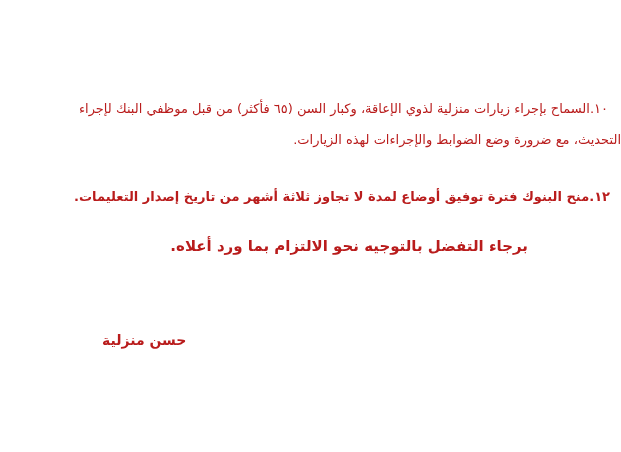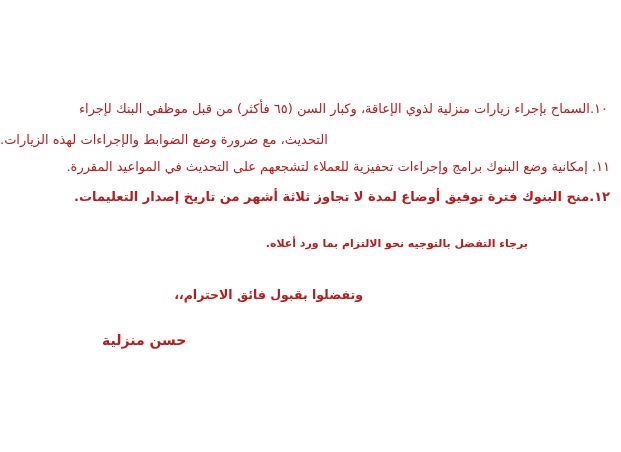--- a/index.html
+++ b/index.html
@@ -18,27 +18,27 @@
   }
   .doc-line {
     position: absolute;
     direction: rtl;
     white-space: nowrap;
     font-size: 13px;
     line-height: 1.4;
     letter-spacing: 0.1px;
   }
   .item-line-1 { top: 100px; right: 13px; }
-  .item-line-2 { top: 131px; left: 0; right: 0; text-align: left; }
+  .item-line-2 { top: 131px; left: 0; right: 0; text-align: right; }
   .item-line-3 { top: 158px; right: 11px; }
   .item-line-4 { top: 188px; right: 11px; font-weight: bold; }
   .closing-1 {
     top: 236px; right: 93px;
     font-weight: bold;
-    font-size: 11px;
+    font-size: 15px;
     text-align: right;
   }
   .closing-2 {
     top: 286px; right: 258px;
     font-weight: bold;
     font-size: 12.5px;
   }
   .signature {
     top: 331px; left: 102px;
     font-weight: bold;
@@ -46,22 +46,20 @@
   }
 </style>
 </head>
 <body>
 
 <div id="page">
   <div class="doc-line item-line-1">١٠.السماح بإجراء زيارات منزلية لذوي الإعاقة، وكبار السن (٦٥ فأكثر) من قبل موظفي البنك لإجراء</div>
 
   <div class="doc-line item-line-2">التحديث، مع ضرورة وضع الضوابط والإجراءات لهذه الزيارات.</div>
 
-  <div class="doc-line item-line-3">١١. إمكانية وضع البنوك برامج وإجراءات تحفيزية للعملاء لتشجعهم على التحديث في المواعيد المقررة.</div>
 
   <div class="doc-line item-line-4">١٢.منح البنوك فترة توفيق أوضاع لمدة لا تجاوز ثلاثة أشهر من تاريخ إصدار التعليمات.</div>
 
   <div class="doc-line closing-1">برجاء التفضل بالتوجيه نحو الالتزام بما ورد أعلاه.</div>
 
-  <div class="doc-line closing-2">وتفضلوا بقبول فائق الاحترام،،</div>
 
   <div class="doc-line signature">حسن منزلية</div>
 </div>
 
 </body></html>

